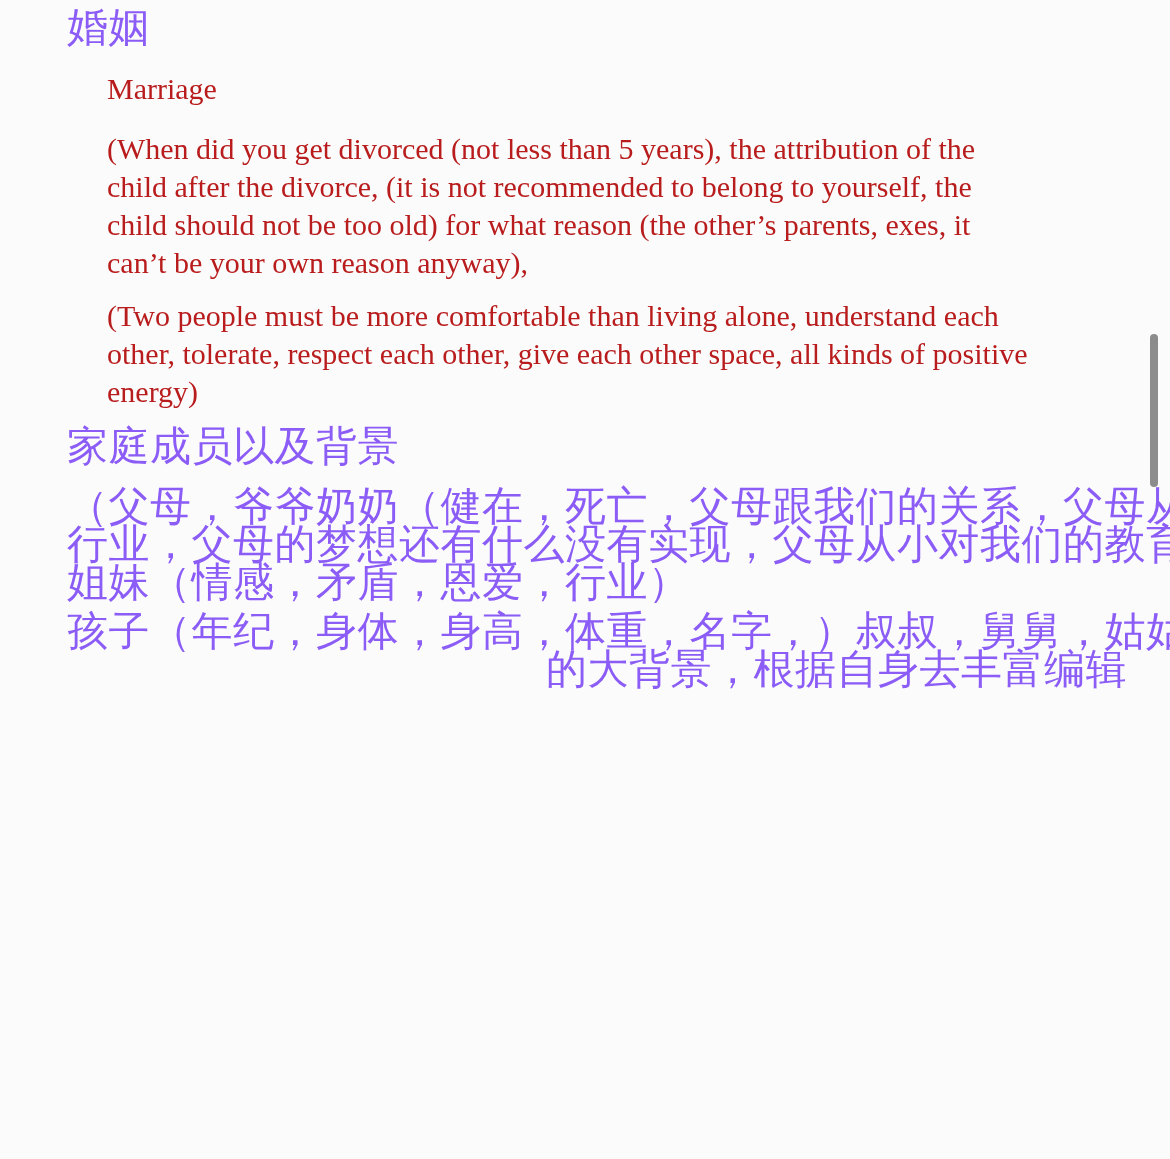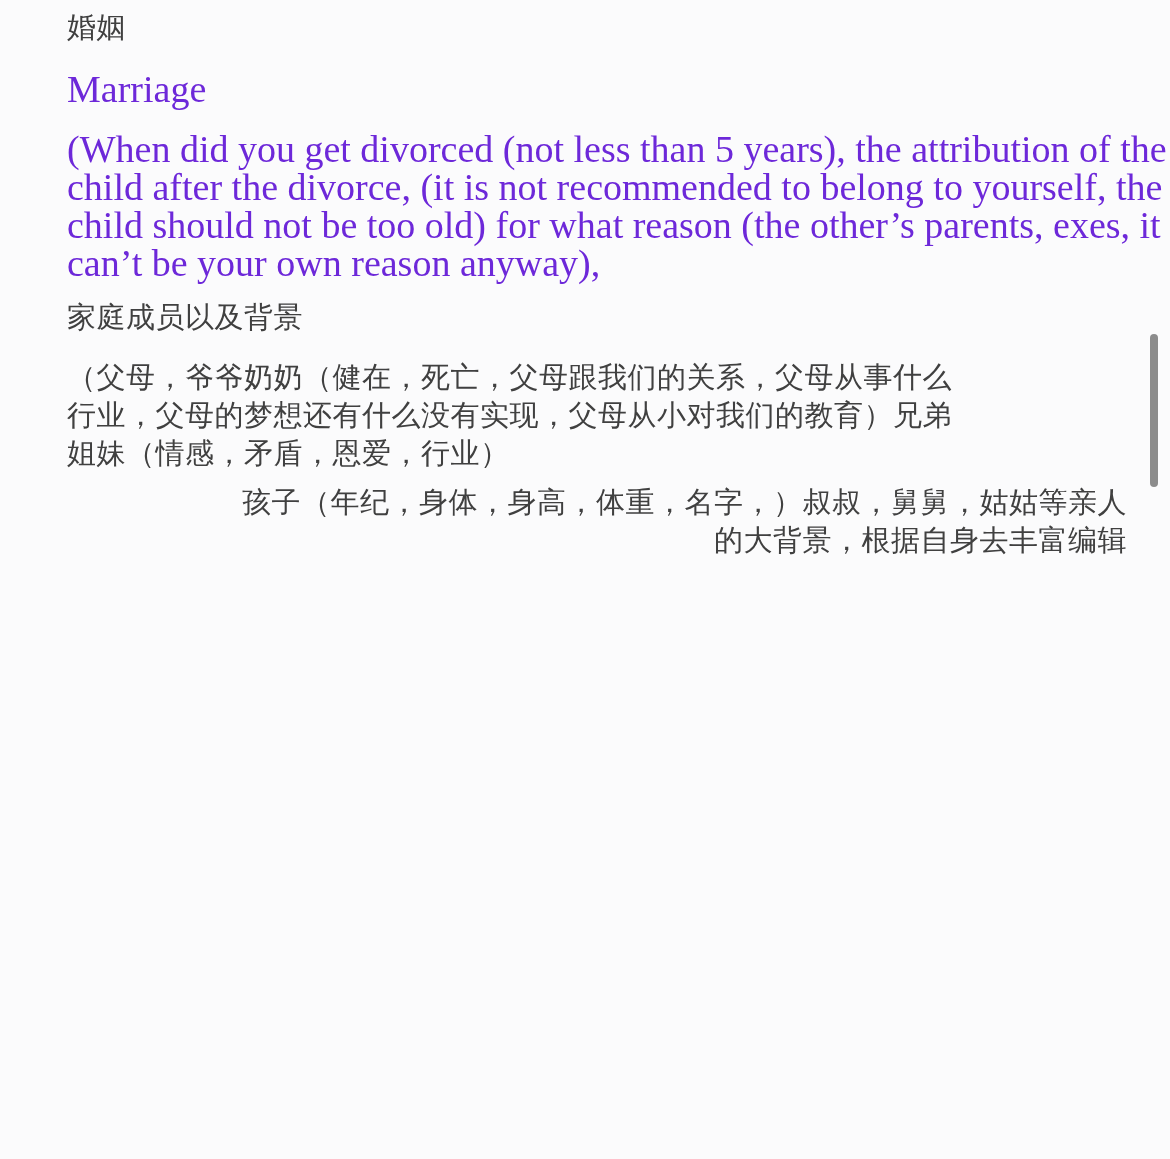--- a/index.html
+++ b/index.html
@@ -18,30 +18,31 @@
     top: 8px;
     left: 67px;
     width: 1060px;
   }
   .block {
     white-space: pre;
     margin: 0;
   }
   .zh {
     font-family: "DejaVu Sans", sans-serif;
-    font-size: 29px;
+    font-size: 41px;
     line-height: 38px;
-    color: #404040;
+    color: #8b5cf6;
     letter-spacing: 0.5px;
   }
   .en {
     font-family: "Liberation Serif", "DejaVu Serif", serif;
-    font-size: 38px;
+    font-size: 30px;
     line-height: 38px;
-    color: #6d28d9;
+    color: #b91c1c;
+    margin-left: 40px;
   }
   
   .b0  { margin-bottom: 24px; }  
   .b1  { margin-bottom: 14px; }
   .b2  { margin-bottom: 14px; }
   .b3  { margin-bottom: 26px; }
   .b4  { margin-bottom: 22px; }  
   .b5  { margin-bottom: 15px; }
   .b6  { margin-bottom: 17px; }
   .b7  { margin-bottom: 16px; }
@@ -61,20 +62,23 @@
 </head>
 <body>
 
 <div class="doc">
   <div class="block zh b0">婚姻</div>
   <div class="block en b4">Marriage</div>
   <div class="block en b5">(When did you get divorced (not less than 5 years), the attribution of the
 child after the divorce, (it is not recommended to belong to yourself, the
 child should not be too old) for what reason (the other’s parents, exes, it
 can’t be your own reason anyway),</div>
+  <div class="block en b7">(Two people must be more comfortable than living alone, understand each
+other, tolerate, respect each other, give each other space, all kinds of positive
+energy)</div>
   <div class="block zh b8">家庭成员以及背景</div>
   <div class="block zh b9">（父母，爷爷奶奶（健在，死亡，父母跟我们的关系，父母从事什么
 行业，父母的梦想还有什么没有实现，父母从小对我们的教育）兄弟
 姐妹（情感，矛盾，恩爱，行业）</div>
   <div class="block zh b10">孩子（年纪，身体，身高，体重，名字，）叔叔，舅舅，姑姑等亲人
 的大背景，根据自身去丰富编辑</div>
 </div>
 
 <div class="scrollbar-thumb"></div>
 

